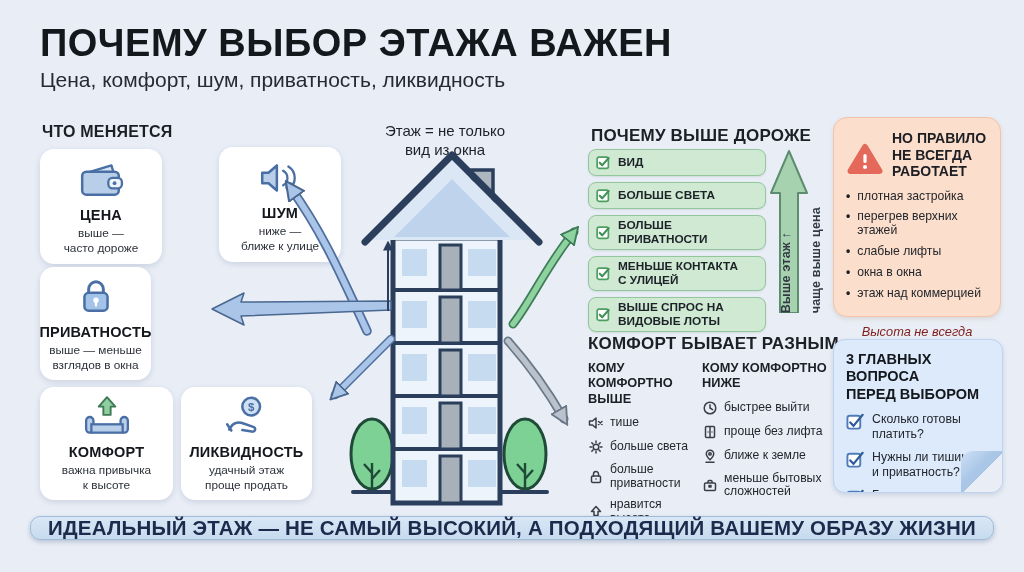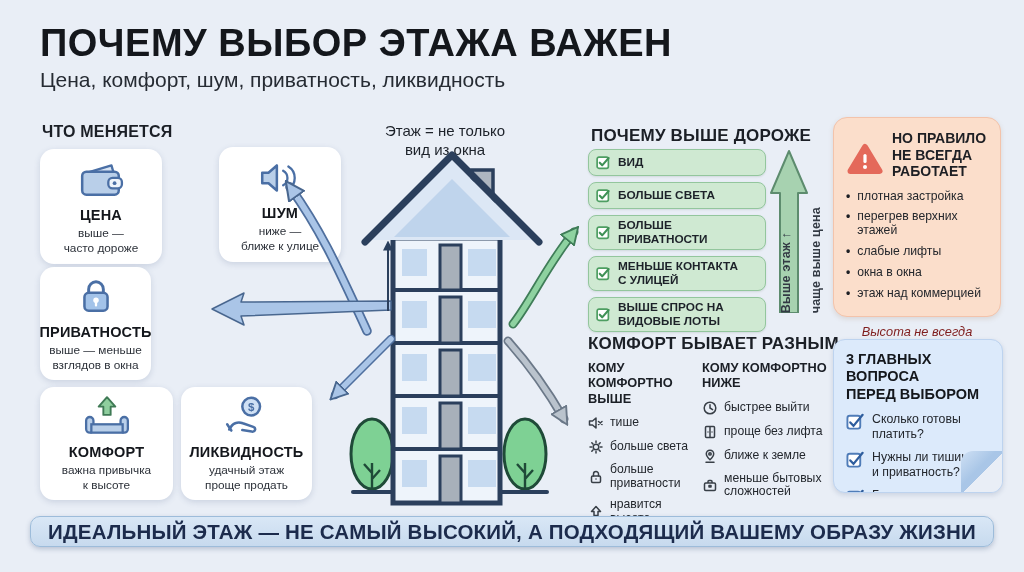--- a/index.html
+++ b/index.html
@@ -94,21 +94,21 @@
     content:"";position:absolute;right:-1px;bottom:-1px;width:42px;height:42px;
     background:linear-gradient(315deg,#e9eef6 0 48%,#a9c6e7 48% 58%,#cfe0f4 100%);
     border-top-left-radius:12px;
   }
   .q-title{font-size:14.5px;font-weight:800;line-height:1.2;color:#14171c;}
   .q-row{display:flex;gap:7px;margin-top:9px;align-items:flex-start;font-size:12.3px;line-height:1.18;color:#22262c;}
   .q-check{flex-shrink:0;display:flex;}
 
   
   .banner{
-    left:30px;top:516px;width:964px;height:31px;box-sizing:border-box;
+    left:30px;top:516px;width:964px;height:24px;box-sizing:border-box;
     background:linear-gradient(#d9e7f6,#c7daee);
     border:1.5px solid #9dbcda;border-radius:10px;
     display:flex;align-items:center;justify-content:center;
     box-shadow:0 2px 5px rgba(70,90,130,.3);
   }
   .banner span{font-size:20.5px;font-weight:800;color:#1c2b4c;letter-spacing:.2px;}
 </style>
 </head>
 <body>
 

